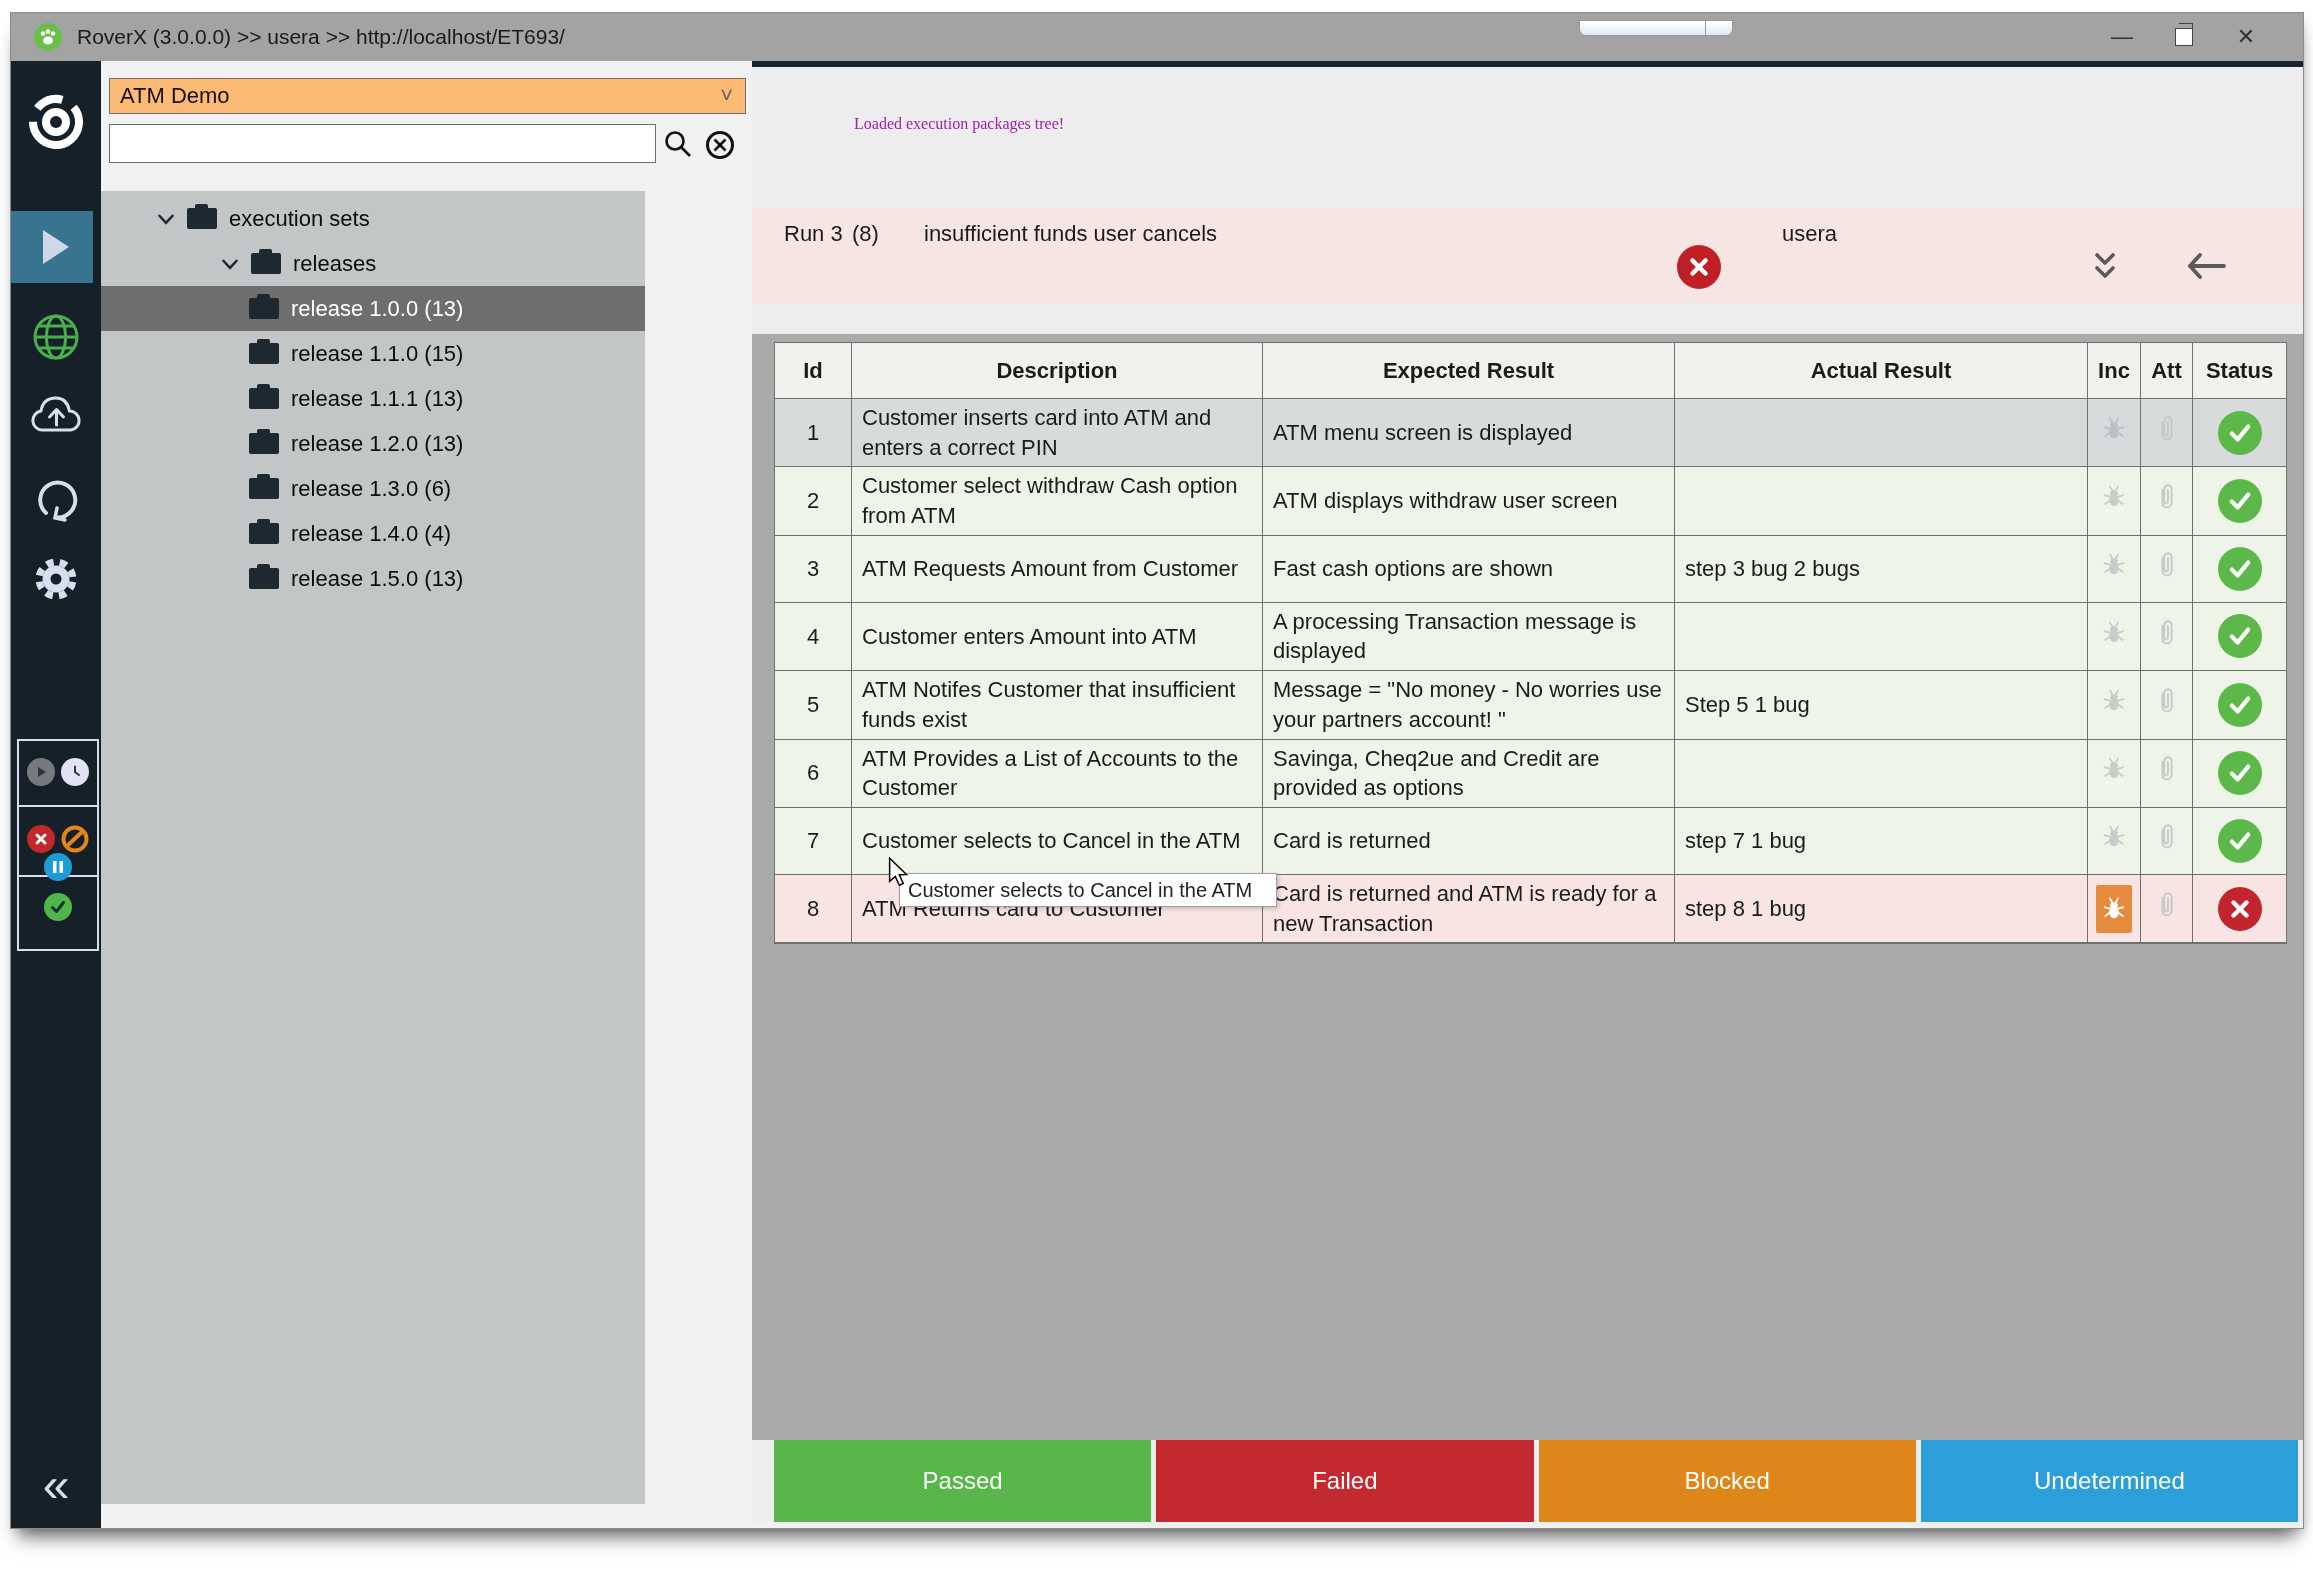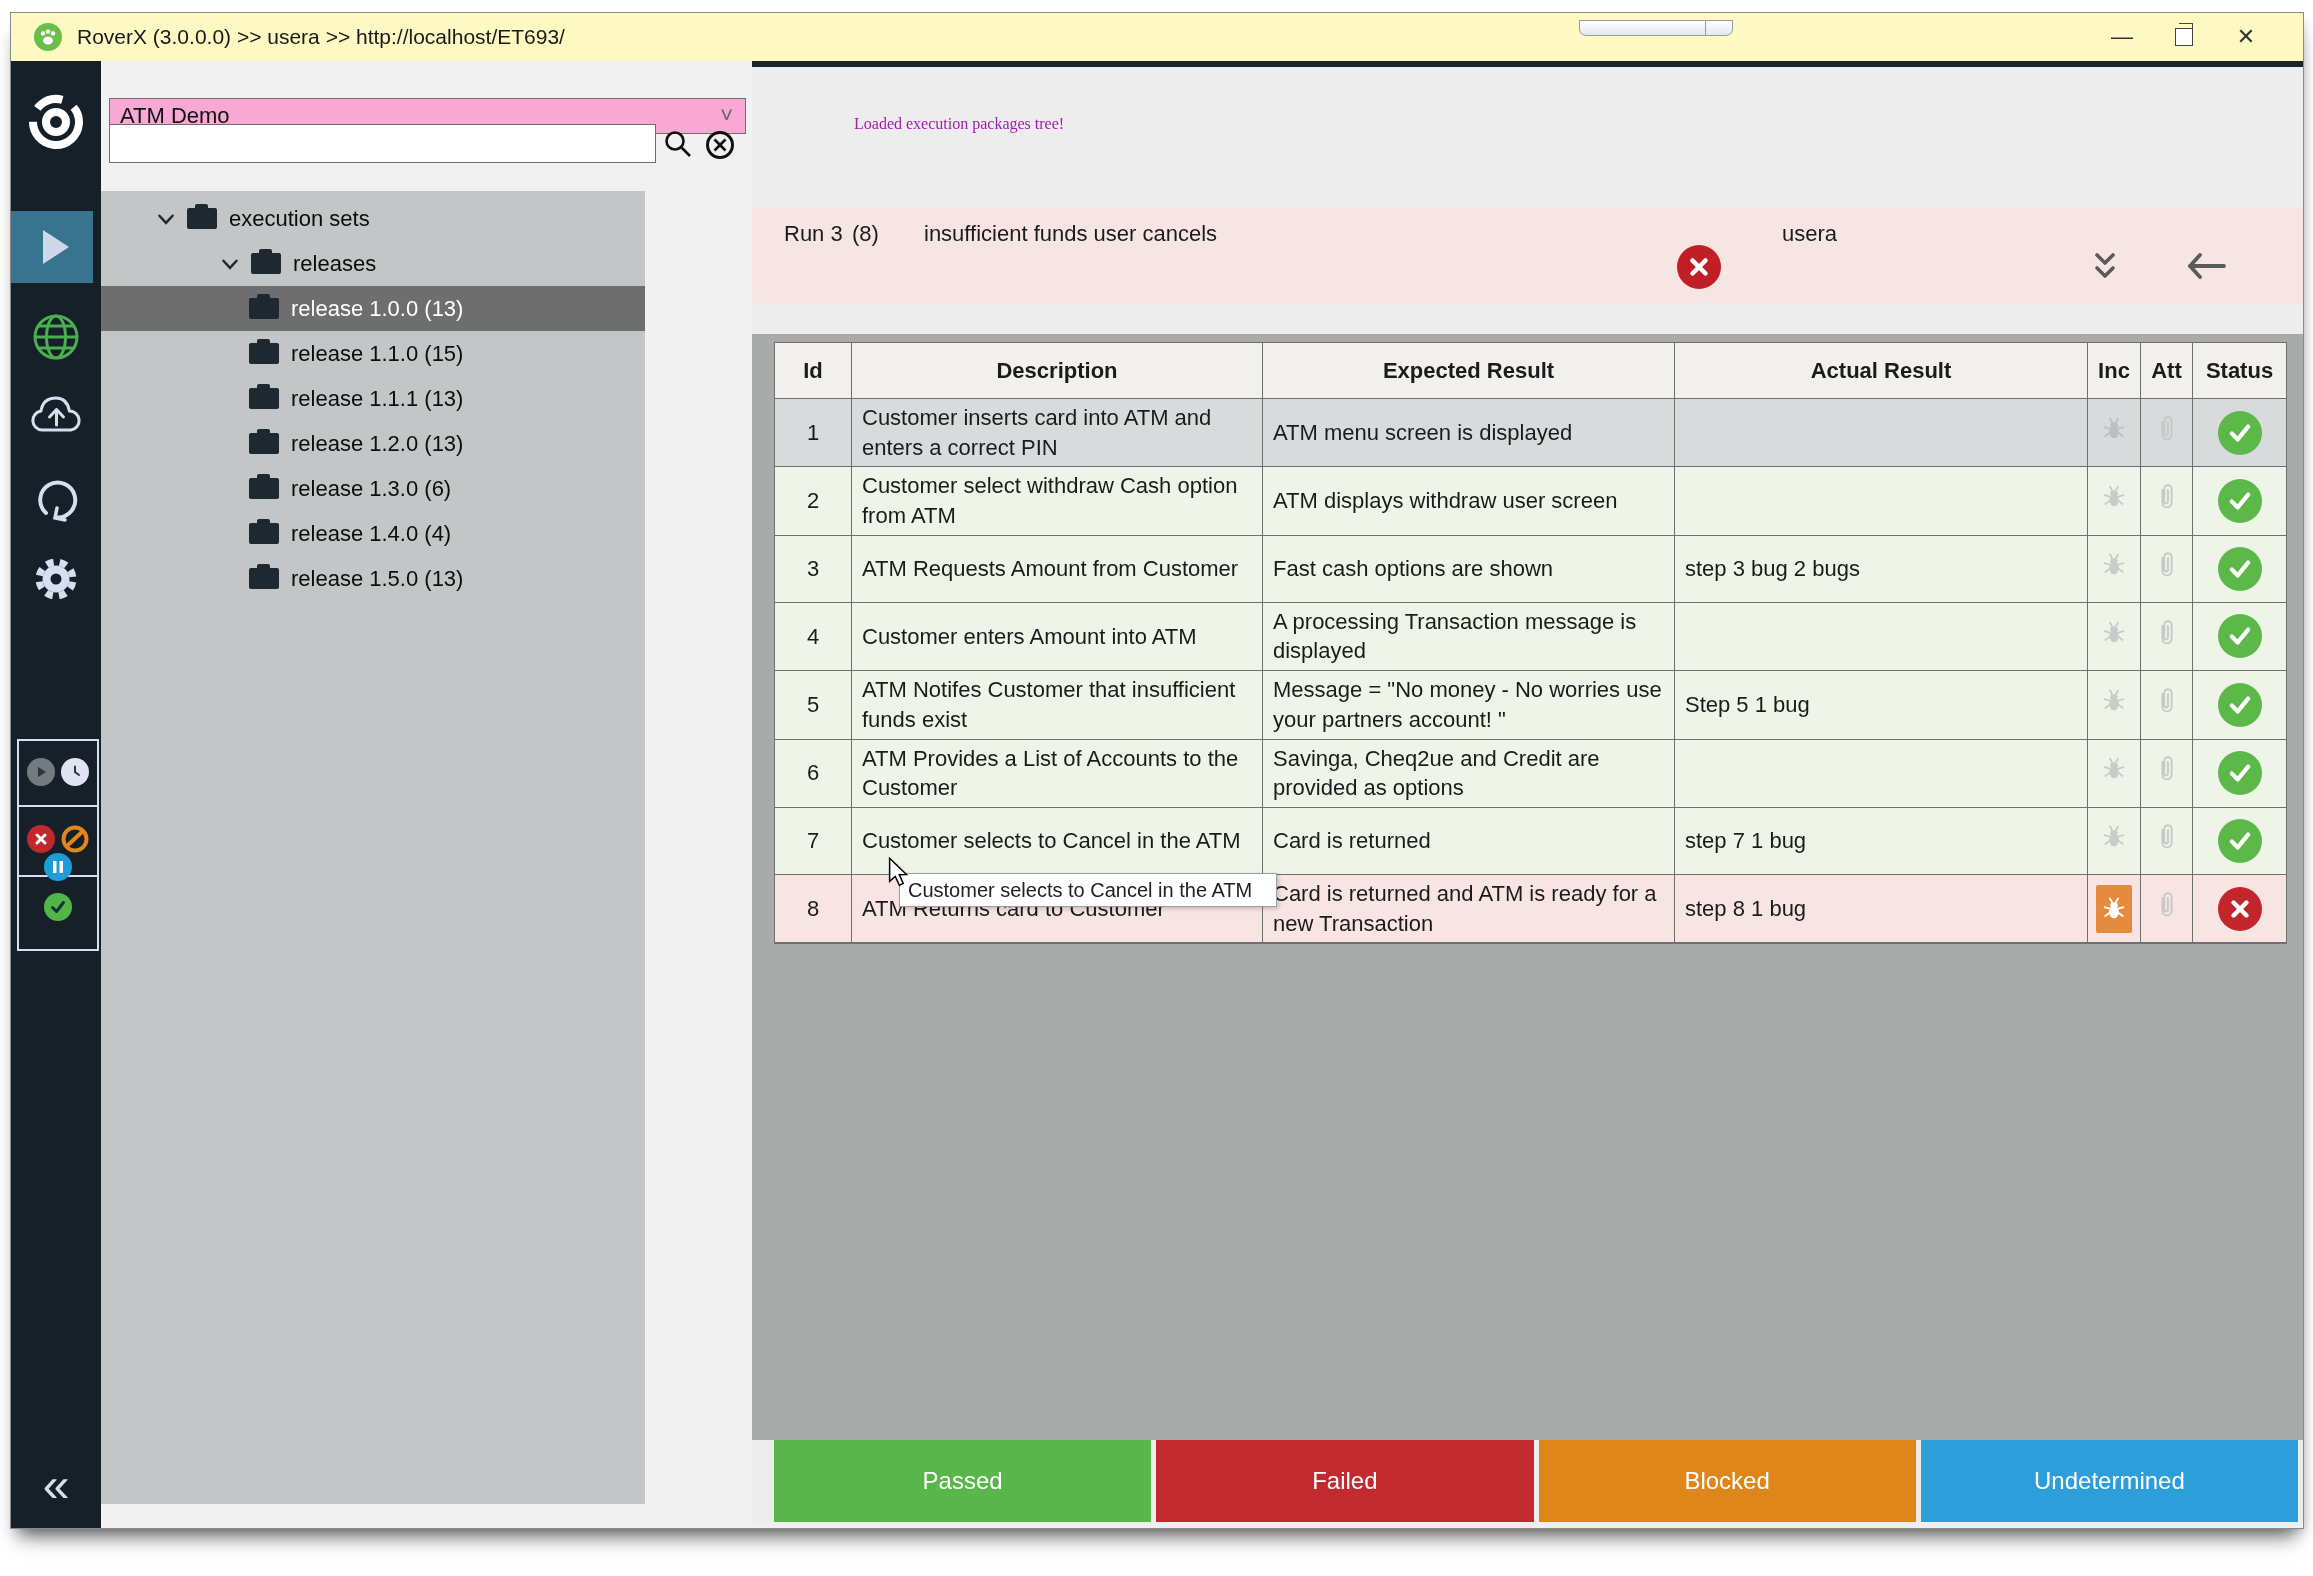--- a/index.html
+++ b/index.html
@@ -1,20 +1,20 @@
 <!DOCTYPE html>
 <html><head>
 <meta charset="utf-8">
 <style>
   html,body{margin:0;padding:0;background:#ffffff;font-family:"Liberation Sans",sans-serif;}
   body{width:2313px;height:1576px;position:relative;overflow:hidden;}
   .window{position:absolute;left:10px;top:12px;width:2292px;height:1515px;background:#fff;
           border:1px solid #8a8a8a;box-shadow:0 16px 18px -8px rgba(0,0,0,.55),4px 6px 10px -4px rgba(0,0,0,.18);}
   
-  .titlebar{height:48px;display:flex;align-items:center;padding-left:22px;position:relative;background:#fef9c3;}
+  .titlebar{height:48px;display:flex;align-items:center;padding-left:22px;position:relative;background:#a3a3a3;}
   .titlebar .apptitle{margin-left:14px;font-size:21px;color:#1a1a1a;}
   .winctl{margin-left:auto;display:flex;align-items:center;margin-right:26px;}
   .winctl .ctl{width:62px;text-align:center;font-size:22px;color:#333;cursor:default;}
   .restore-glyph{display:inline-block;width:16px;height:16px;border:1.6px solid #444;position:relative;background:#fff;top:2px;}
   .restore-glyph::before{content:"";position:absolute;left:3px;top:-6px;width:13px;height:13px;border:1.6px solid #444;border-bottom:none;border-left:none;background:transparent;}
   .partial-bar{position:absolute;left:1568px;top:7px;width:152px;height:14px;border:1px solid #9a9a9a;border-radius:0 0 7px 7px;
                background:linear-gradient(#ffffff,#dfe8f6);}
   .partial-bar::after{content:"";position:absolute;right:26px;top:0;bottom:0;width:1px;background:#9a9a9a;}
   
   .app{display:flex;height:1467px;}
@@ -24,22 +24,22 @@
   .rail-item{position:absolute;left:0;width:82px;height:72px;top:150px;background:#38738f;display:flex;align-items:center;justify-content:center;}
   .tri-play{width:0;height:0;border-left:26px solid #cfd8ea;border-top:17px solid transparent;border-bottom:17px solid transparent;margin-left:8px;}
   .rail-ic{position:absolute;left:19px;}
   .statusbox{position:absolute;left:6px;top:678px;width:78px;height:208px;border:2px solid #d7def0;}
   .statusbox .div1{position:absolute;left:0;right:0;top:64px;height:2px;background:#d7def0;}
   .statusbox .div2{position:absolute;left:0;right:0;top:134px;height:2px;background:#d7def0;}
   .mini{width:28px;height:28px;border-radius:50%;position:absolute;display:flex;align-items:center;justify-content:center;}
   .collapse{position:absolute;left:0;width:90px;text-align:center;top:1400px;font-size:48px;color:#d7def0;line-height:48px;}
   
   .leftpanel{width:651px;background:#f1f1f1;position:relative;flex:none;}
-  .proj-select{position:absolute;left:8px;top:17px;width:637px;height:36px;background:#f9a8d4;border:1px solid #6e6e6e;
-               display:flex;align-items:center;padding-left:10px;box-sizing:border-box;font-size:22px;color:#111;margin-top:20px;}
+  .proj-select{position:absolute;left:8px;top:17px;width:637px;height:36px;background:#fdba74;border:1px solid #6e6e6e;
+               display:flex;align-items:center;padding-left:10px;box-sizing:border-box;font-size:22px;color:#111;}
   .proj-chevron{margin-left:auto;margin-right:12px;color:#666;}
   .search-input{position:absolute;left:8px;top:63px;width:547px;height:39px;background:#fff;border:1px solid #6e6e6e;box-sizing:border-box;
                 font-size:22px;padding:0 8px;font-family:"Liberation Sans",sans-serif;}
   .search-ic{position:absolute;top:67px;}
   .tree{position:absolute;left:0;top:130px;width:544px;height:1313px;background:#c2c6c6;overflow:hidden;padding-top:5px;box-sizing:border-box;}
   .trow{height:45px;display:flex;align-items:center;font-size:22px;color:#0d0d0d;cursor:default;}
   .trow.sel{background:#6e6e6e;color:#ffffff;}
   .tchev{width:26px;display:inline-flex;justify-content:center;flex:none;}
   .folder{width:30px;height:21px;background:#1d2830;border-radius:2px;position:relative;margin:0 12px 0 8px;flex:none;}
   .folder::before{content:"";position:absolute;top:-4px;left:8px;width:13px;height:5px;background:#1d2830;border-radius:2px 2px 0 0;}

